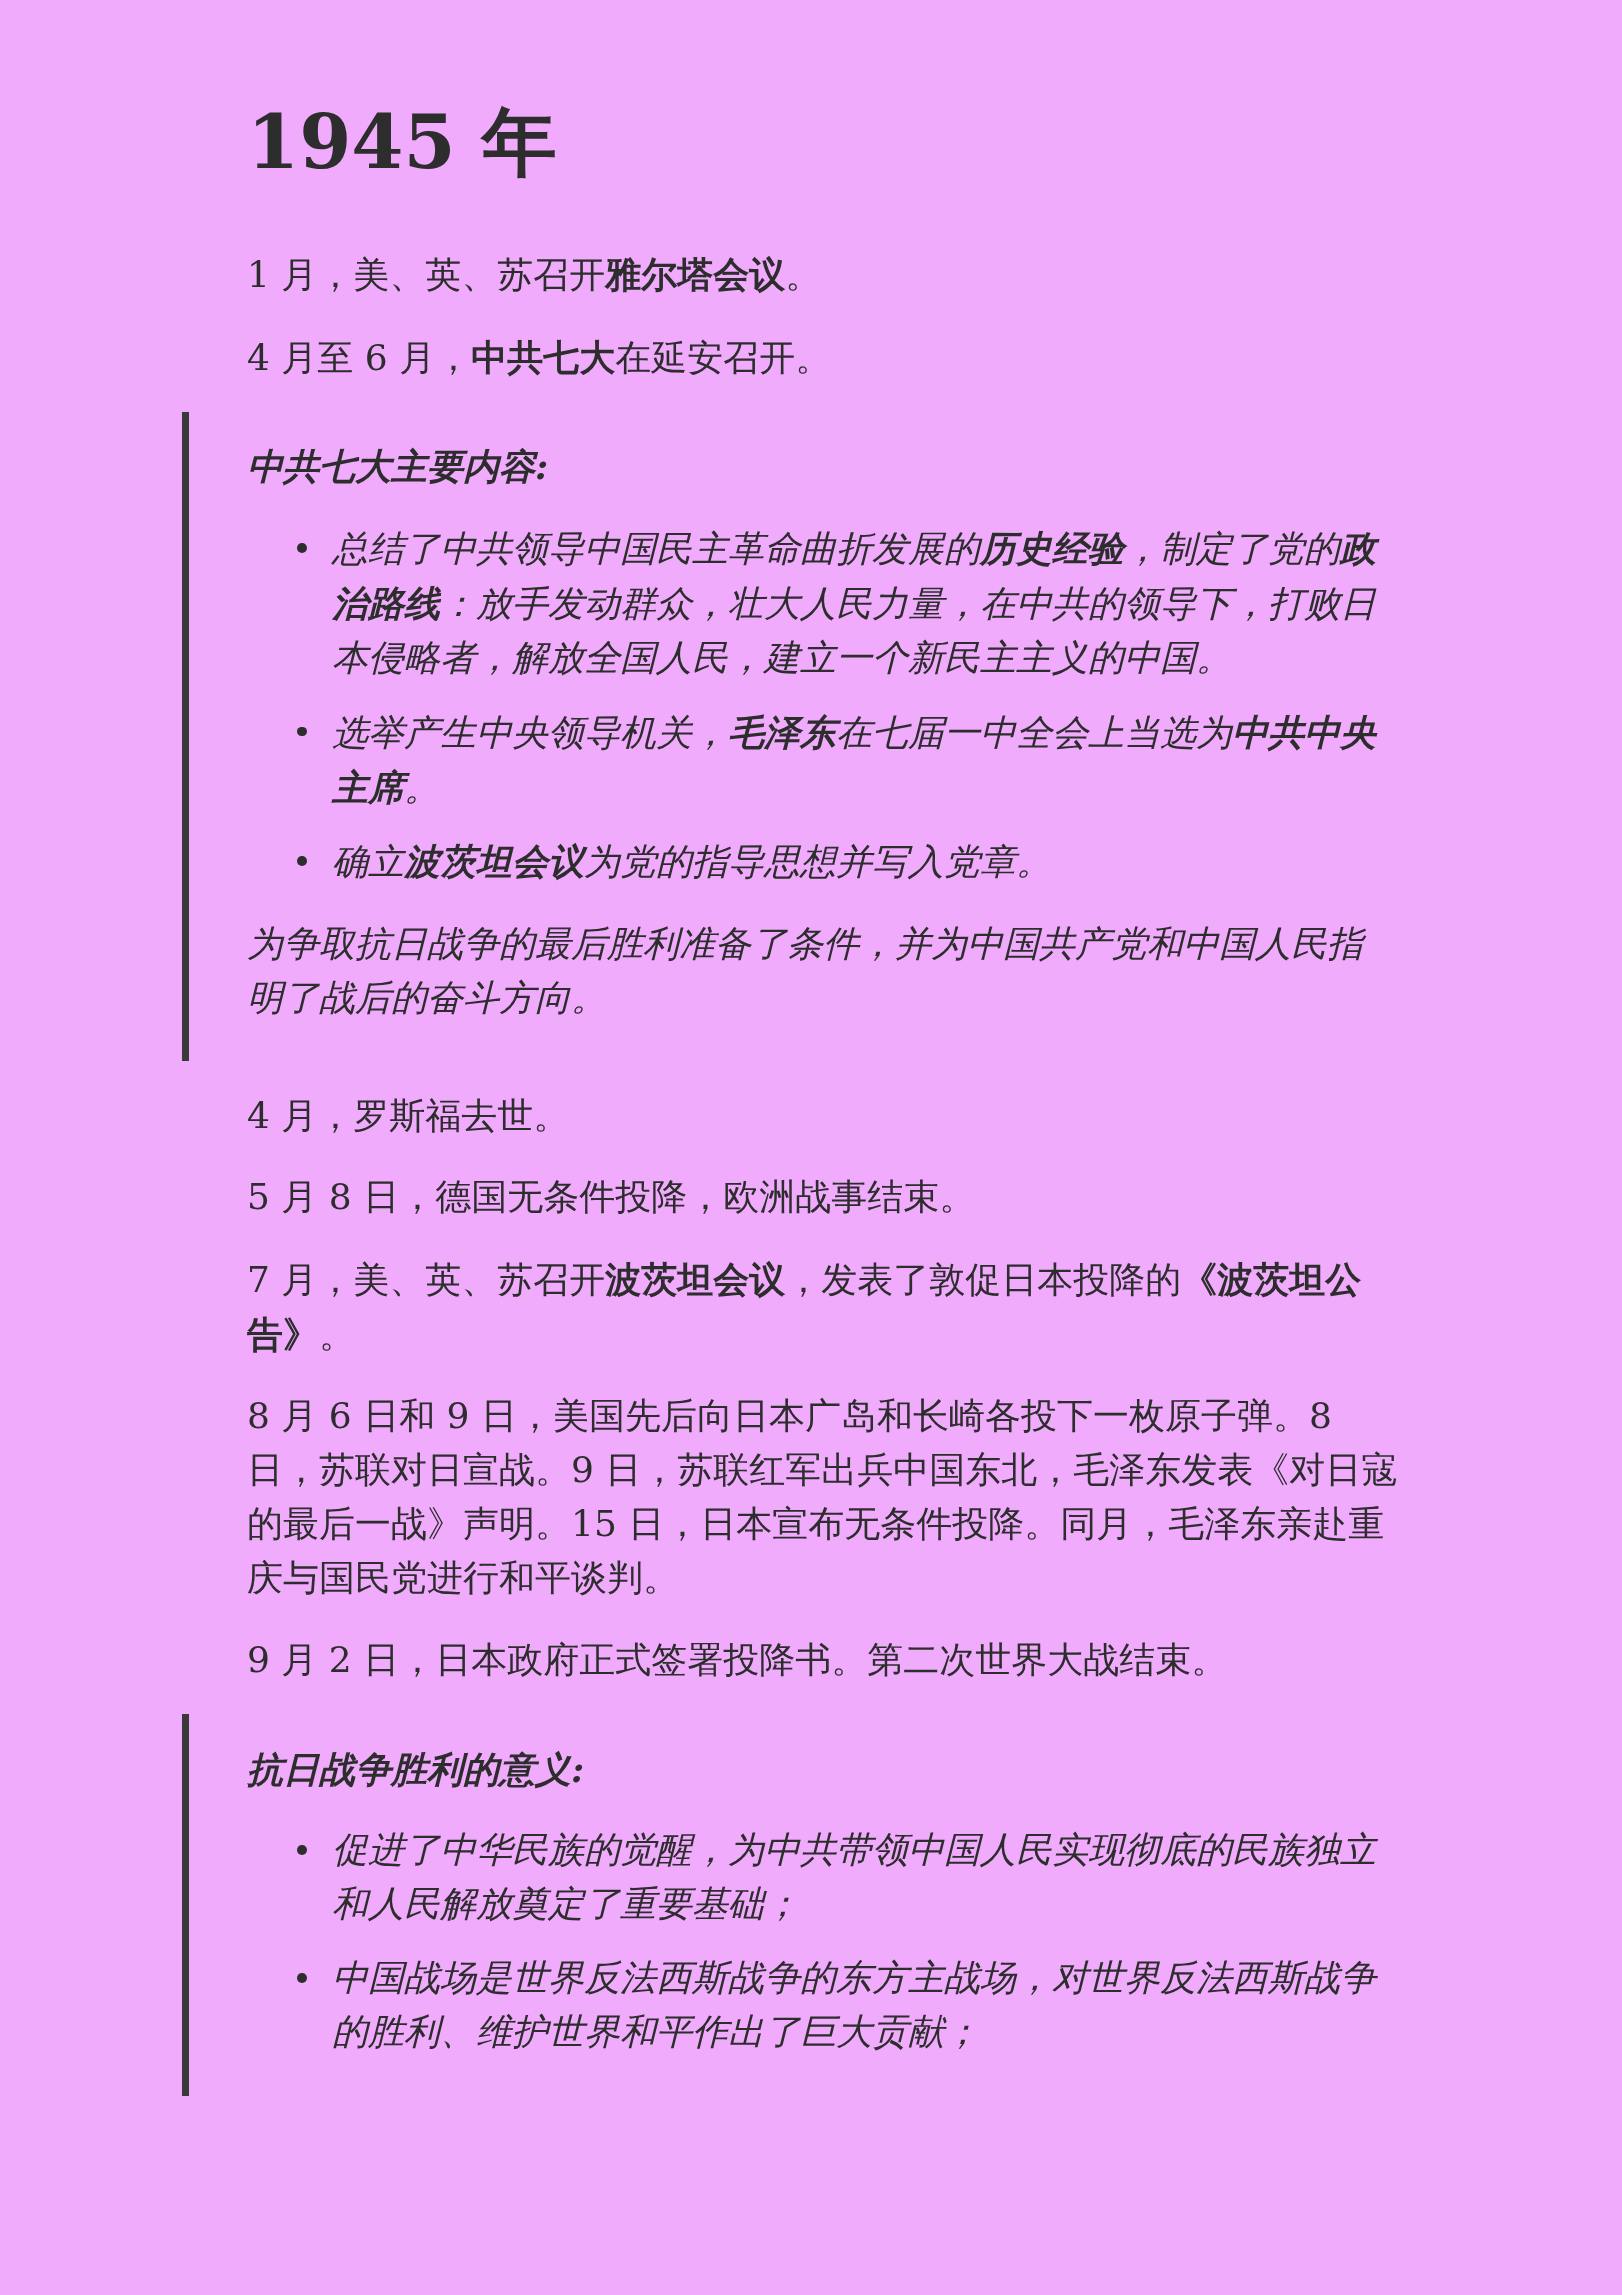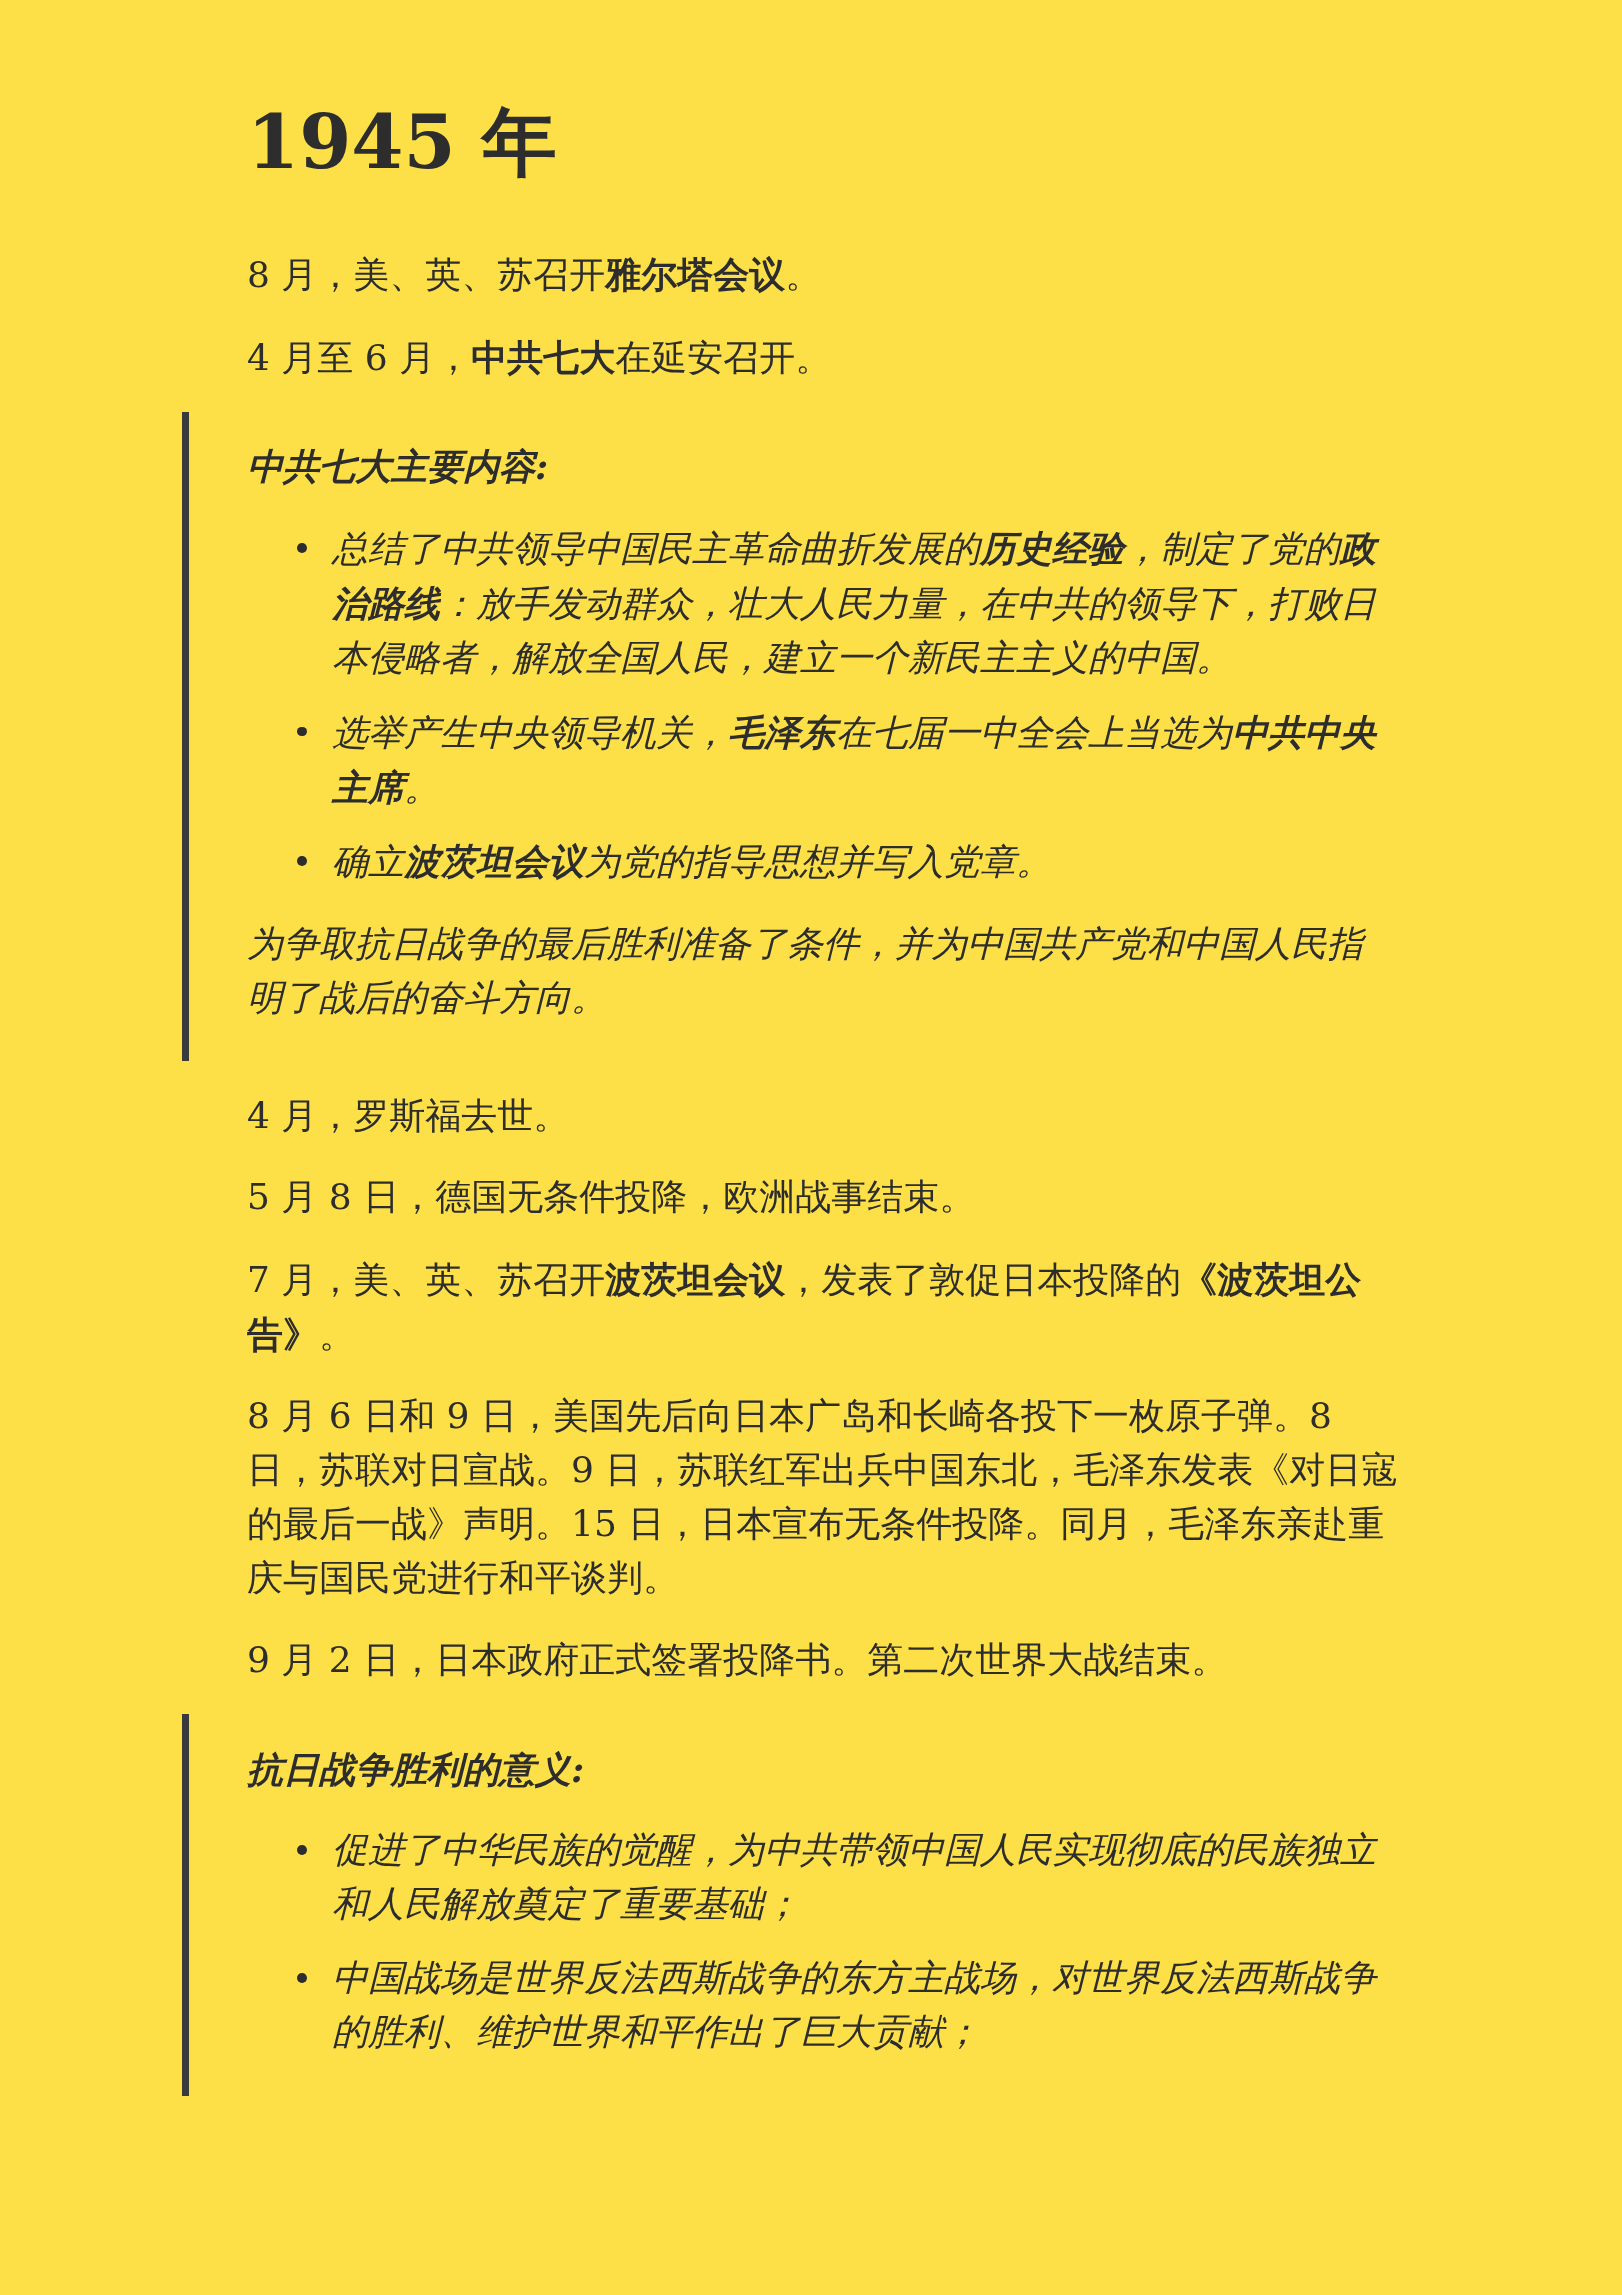--- a/index.html
+++ b/index.html
@@ -1,21 +1,21 @@
 <!DOCTYPE html>
 <html style="font-size:10.5px"><head>
 <meta charset="utf-8">
 <style>
   * { margin: 0; padding: 0; box-sizing: border-box; }
   html, body { background: #ffffff; }
   .page {
     position: relative;
     width: 1623px;
     height: 2295px;
-    background: #fde047;
+    background: #f0abfc;
     color: #2d2d2d;
     font-family: "DejaVu Serif", "Liberation Serif", serif;
     font-size: 36px;
     line-height: 1.5;
     padding: 97px 225px 0 247px;
     overflow: hidden;
   }
   h1.title {
     font-size: 75px;
     line-height: 1.2;
@@ -53,21 +53,21 @@
 </style>
 </head>
 <body>
 
 <div class="page">
 
   <h1 class="title">1945 年</h1>
 
 
   <p class="para">
-    <span>8 月，美、英、苏召开</span><strong>雅尔塔会议</strong><span>。</span>
+    <span>1 月，美、英、苏召开</span><strong>雅尔塔会议</strong><span>。</span>
   </p>
 
   <p class="para">
     <span>4 月至 6 月，</span><strong>中共七大</strong><span>在延安召开。</span>
   </p>
 
   <blockquote class="bq">
     <p class="para bq-heading">中共七大主要内容:</p>
     <ul class="blist">
       <li>

